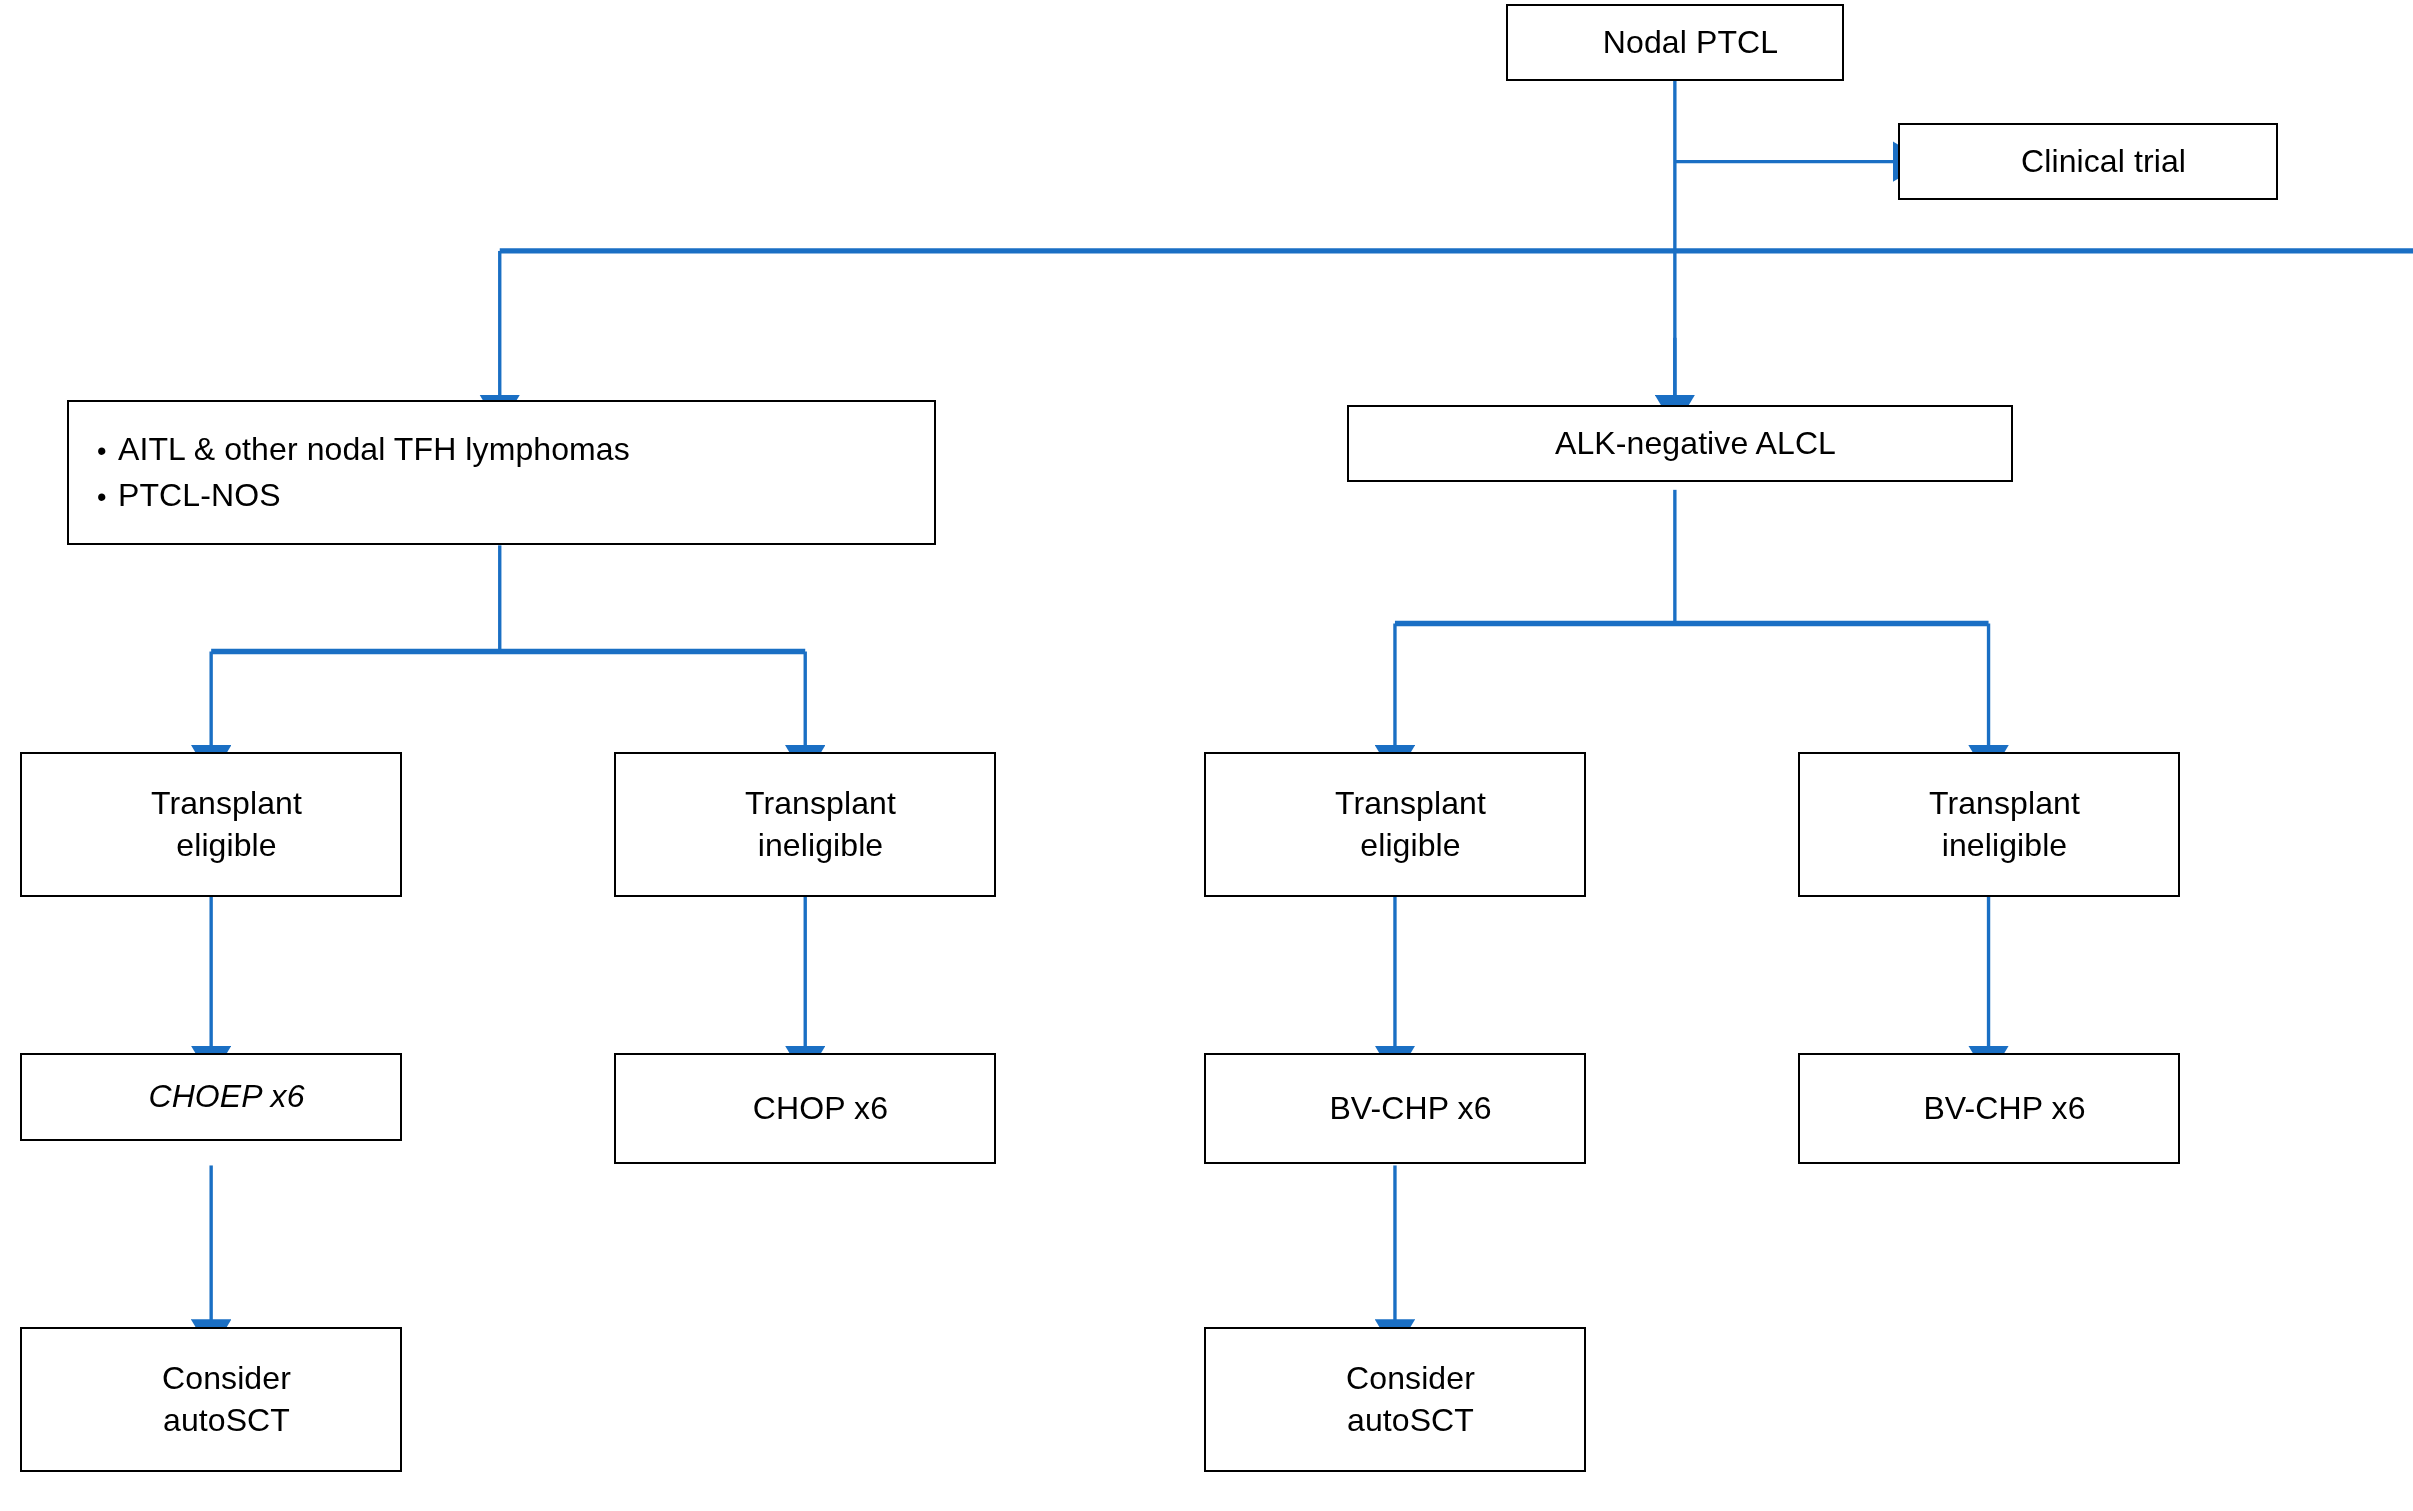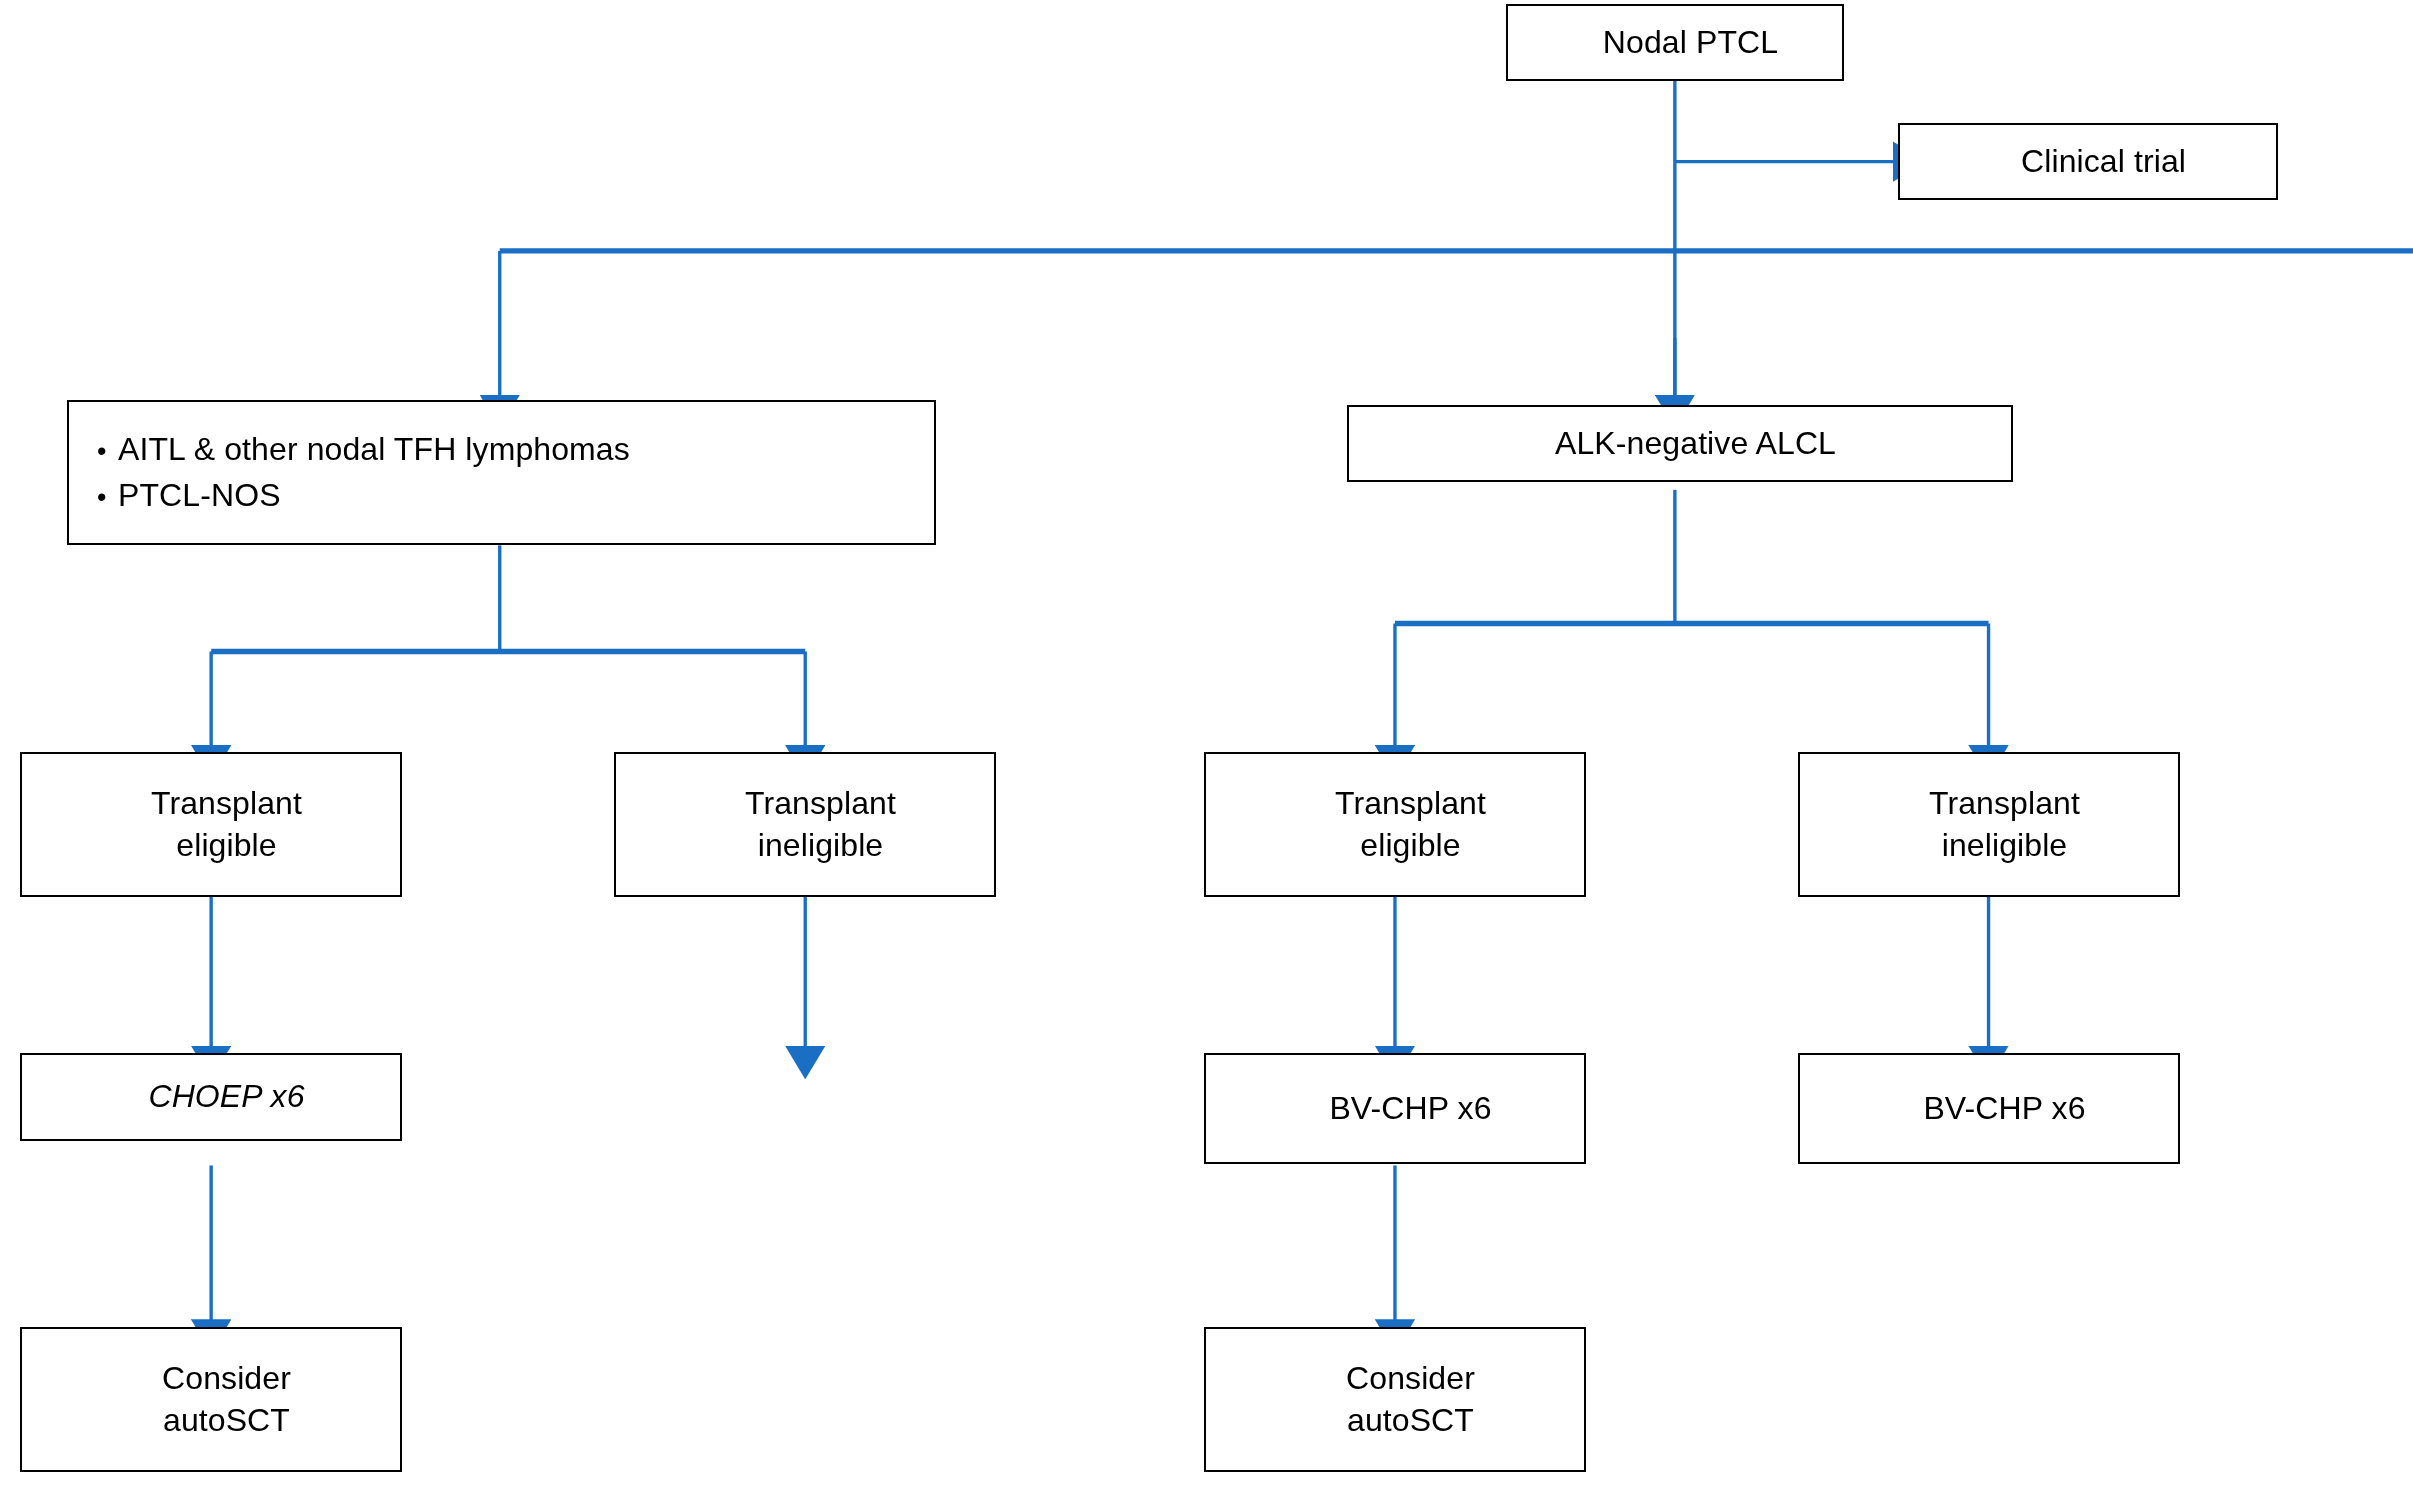--- a/index.html
+++ b/index.html
@@ -132,20 +132,23 @@
     <span class="line">eligible</span>
   </div>
   <div class="node" style="left:1798px;top:752px;width:382px;height:145px;">
     <span class="line">Transplant</span>
     <span class="line">ineligible</span>
   </div>
 
   <div class="node" style="left:20px;top:1053px;width:382px;height:88px;font-style:italic;">
     <span class="line">CHOEP x6</span>
   </div>
+  <div class="node" style="left:614px;top:1053px;width:382px;height:111px;">
+    <span class="line">CHOP x6</span>
+  </div>
   <div class="node" style="left:1204px;top:1053px;width:382px;height:111px;">
     <span class="line">BV-CHP x6</span>
   </div>
   <div class="node" style="left:1798px;top:1053px;width:382px;height:111px;">
     <span class="line">BV-CHP x6</span>
   </div>
 
   <div class="node" style="left:20px;top:1327px;width:382px;height:145px;">
     <span class="line">Consider</span>
     <span class="line">autoSCT</span>

